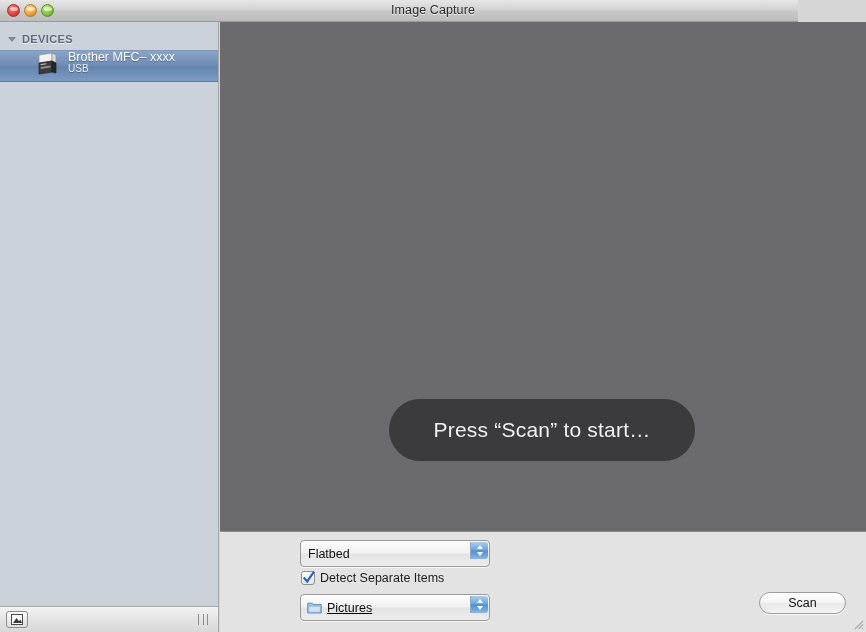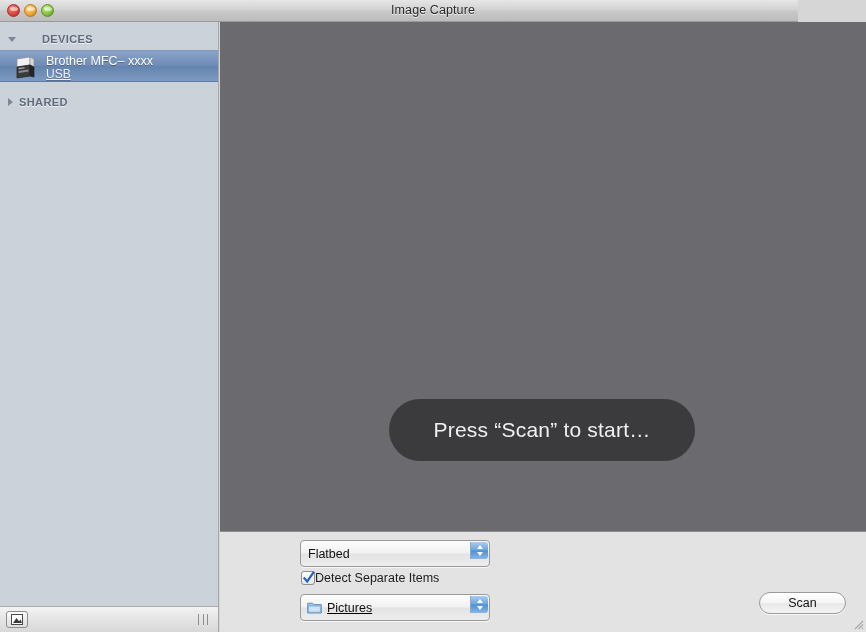--- a/index.html
+++ b/index.html
@@ -98,21 +98,21 @@
     height: 22px;
     display: flex;
     align-items: center;
     padding-left: 8px;
     font-size: 11px;
     font-weight: bold;
     color: #5d6b7d;
     text-shadow: 0 1px 0 rgba(255,255,255,0.65);
     letter-spacing: 0.4px;
   }
-  .sb-header.devices { margin-top: 6px; gap: 20px; }
+  .sb-header.devices { margin-top: 6px; }
   .sb-header.shared { margin-top: 9px; }
   .tri {
     width: 0; height: 0;
     margin-right: 6px;
     display: inline-block;
   }
   .tri.down {
     border-left: 4.5px solid transparent;
     border-right: 4.5px solid transparent;
     border-top: 5.5px solid #7d8897;
@@ -120,22 +120,22 @@
   .tri.right {
     border-top: 4.5px solid transparent;
     border-bottom: 4.5px solid transparent;
     border-left: 5.5px solid #7d8897;
   }
 
   .device-row {
     position: relative;
     height: 32px;
     display: flex;
-    align-items: flex-end;
-    padding-left: 12px;
+    align-items: flex-start;
+    padding-left: 34px;
     background: linear-gradient(to bottom, #8aa4c8 0%, #6f8cb6 48%, #6384ae 52%, #7e9bc2 100%);
     border-top: 1px solid #7e99bf;
     border-bottom: 1px solid #5d7ba6;
     box-sizing: border-box;
   }
   .device-icon {
     width: 26px;
     height: 26px;
     margin-right: 8px;
     flex: 0 0 auto;
@@ -147,24 +147,23 @@
     justify-content: center;
     line-height: 1.05;
   }
   .device-name {
     font-size: 12.5px;
     color: #ffffff;
     text-shadow: 0 1px 0 rgba(0,0,0,0.32);
     white-space: nowrap;
   }
   .device-sub {
-    font-size: 12px;
+    font-size: 10px;
     color: #eef2f7;
     text-shadow: 0 1px 0 rgba(0,0,0,0.28);
-    text-decoration: underline;
   }
 
   
   .sb-bottom {
     position: absolute;
     left: 0;
     top: 606px;
     width: 219px;
     height: 26px;
     background: linear-gradient(to bottom, #f3f3f3 0%, #e4e4e4 50%, #d8d8d8 100%);
@@ -320,20 +319,21 @@
     border-radius: 3px;
     background: linear-gradient(to bottom, #ffffff 0%, #f0f0f0 55%, #e6e6e6 100%);
     position: relative;
     box-sizing: border-box;
     flex: 0 0 auto;
   }
   .checkbox svg { position: absolute; left: 0; top: -2px; }
   .check-label {
     font-size: 12.5px;
     color: #1c1c1c;
+    margin-left: 5px;
     white-space: nowrap;
   }
 
   
   .pushbtn {
     position: absolute;
     height: 22px;
     border: 1px solid #9b9b9b;
     border-radius: 11px;
     background: linear-gradient(to bottom, #ffffff 0%, #f6f6f6 46%, #e9e9e9 54%, #f4f4f4 100%);
@@ -391,24 +391,20 @@
           <rect x="6.5" y="16" width="10" height="2" fill="#8c8c8c" transform="rotate(-8 6.5 16)"></rect>
           <rect x="6.5" y="13" width="6" height="1.2" fill="#b9b9b9" transform="rotate(-8 6.5 13)"></rect>
         </svg>
       </span>
       <span class="device-labels">
         <span class="device-name">Brother MFC– xxxx</span>
         <span class="device-sub">USB</span>
       </span>
     </div>
 
-    <div class="sb-header shared">
-      <span class="tri right"></span>
-      <span>SHARED</span>
-    </div>
   </div>
 
   <div class="sb-bottom">
     <div class="sb-bottom-btn">
       <svg width="20" height="15" viewBox="0 0 20 15">
         <rect x="4.5" y="2.5" width="11" height="10" fill="#ffffff" stroke="#4a4a4a" stroke-width="1"></rect>
         <path d="M6 11 L9.5 6 L12 9.2 L13.6 7.5 L15 11 Z" fill="#3a3a3a"></path>
       </svg>
     </div>
     <div class="sb-grip">

